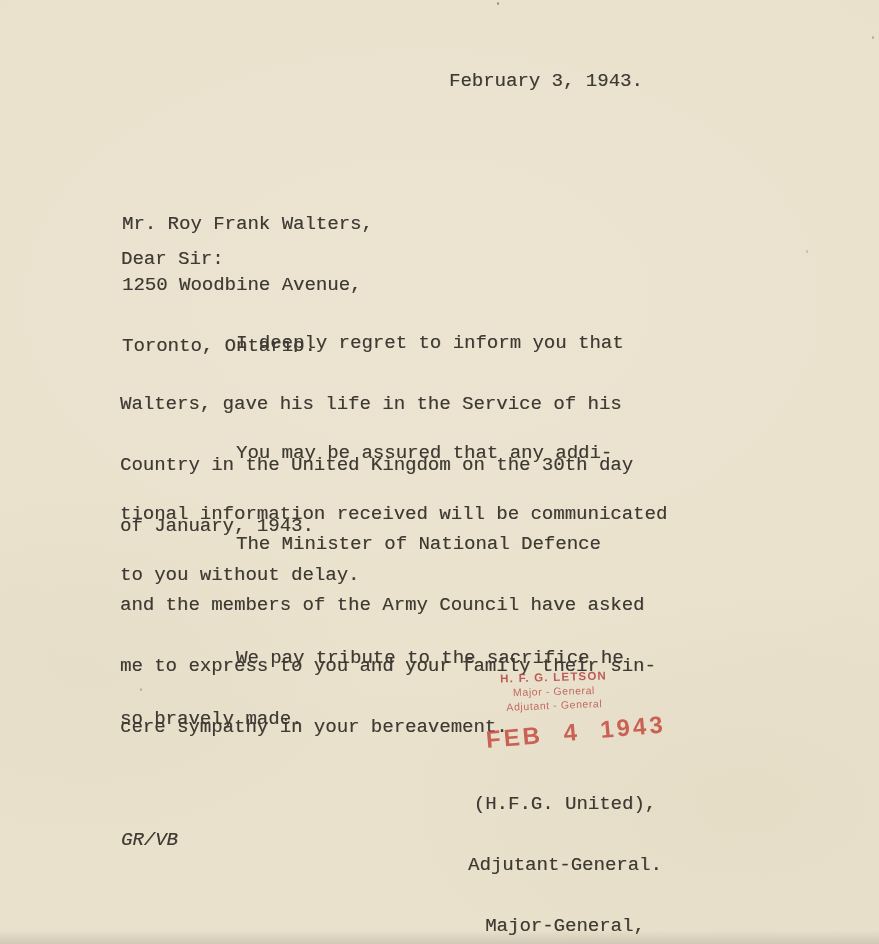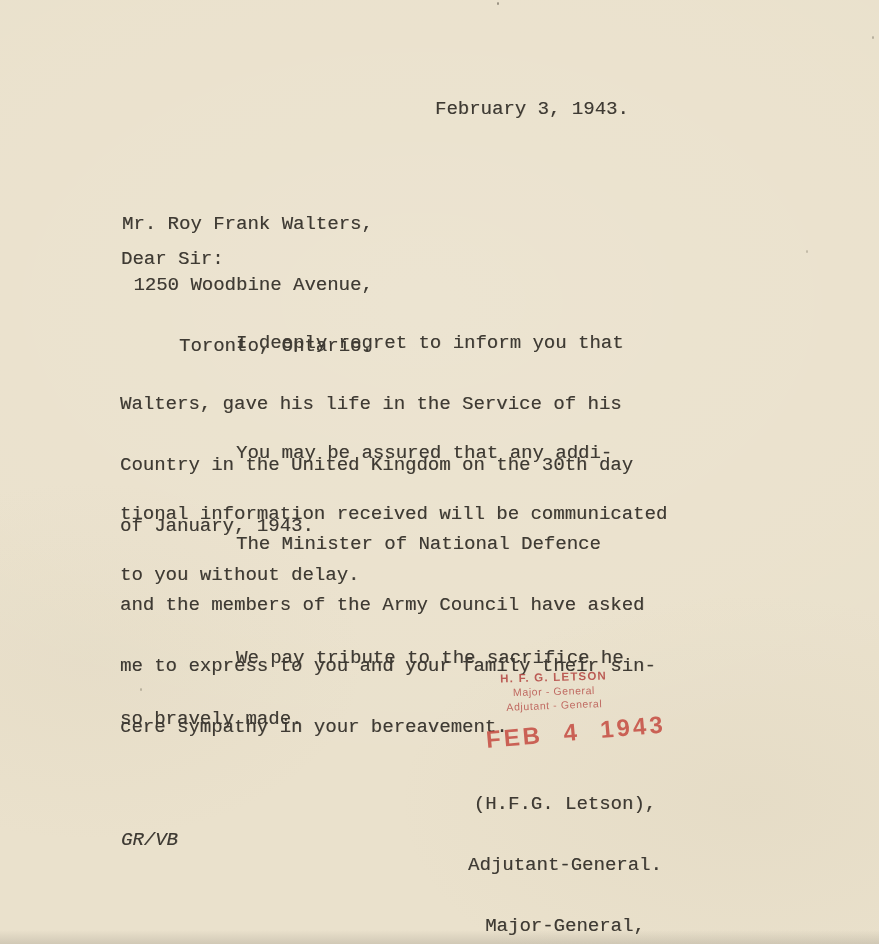--- a/index.html
+++ b/index.html
@@ -60,22 +60,22 @@
     pointer-events: none;
   }
   .line, .block {
     position: absolute;
     font-size: 19px;
     line-height: 20.4px;
     color: var(--ink);
     white-space: pre;
     text-shadow: 0.4px 0.3px 0.5px rgba(62,58,51,0.45);
   }
-  .date        { left: 435px; top: 71px; margin-top: 28px; }
-  .recipient   { left: 122px; top: 173px; text-align: right; }
+  .date        { left: 449px; top: 71px; }
+  .recipient   { left: 122px; top: 173px; }
   .salutation  { left: 121px; top: 249px; }
   .para        { left: 120px; }
   .p1 { top: 292px; }
   .p2 { top: 402px; }
   .p3 { top: 493px; }
   .p4 { top: 607px; }
   .para .first { margin-left: 116px; }
   .closing     { left: 423px; top: 650px; }
 
   .letson-stamp {
@@ -153,19 +153,19 @@
 
   <div class="block letson-stamp">
     <div class="stamp-name">H. F. G. LETSON</div>
     <div class="stamp-rank">Major - General</div>
     <div class="stamp-title">Adjutant - General</div>
   </div>
 
   <div class="line date-stamp">FEB 4 1943</div>
 
   <div class="block signature">
-    <div>(H.F.G. Letson),</div>
+    <div>(H.F.G. United),</div>
     <div>Adjutant-General.</div>
     <div>Major-General,</div>
   </div>
 
   <div class="line initials">GR/VB</div>
 </div>
 
 </body></html>

